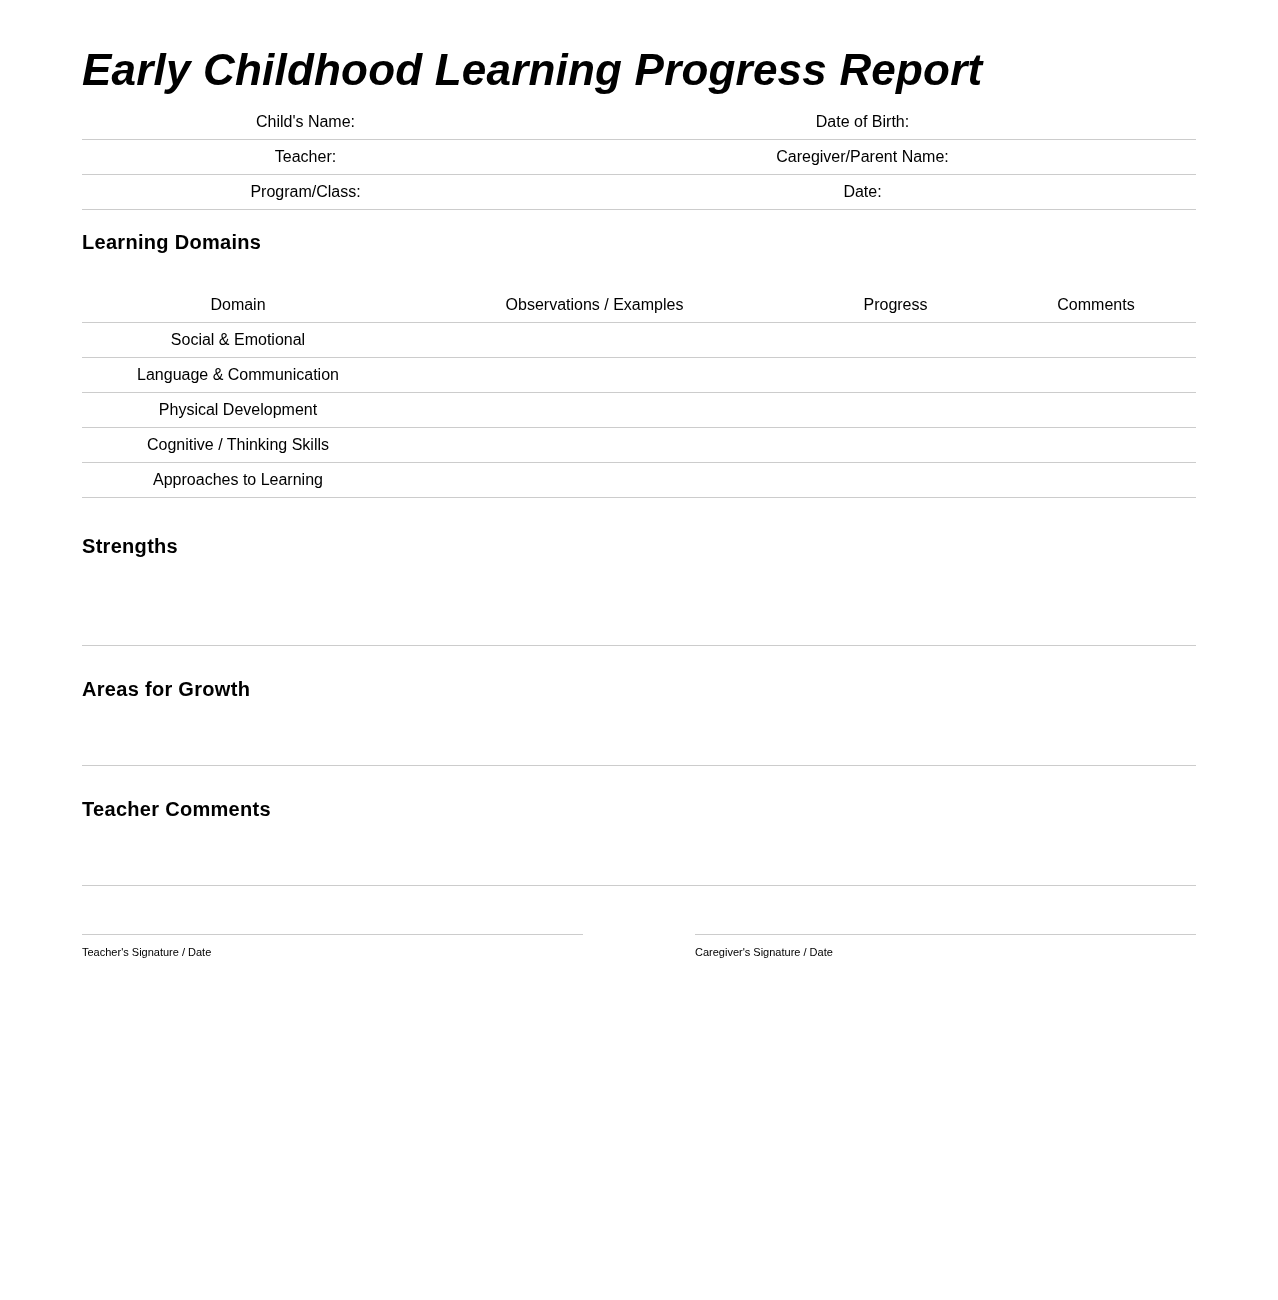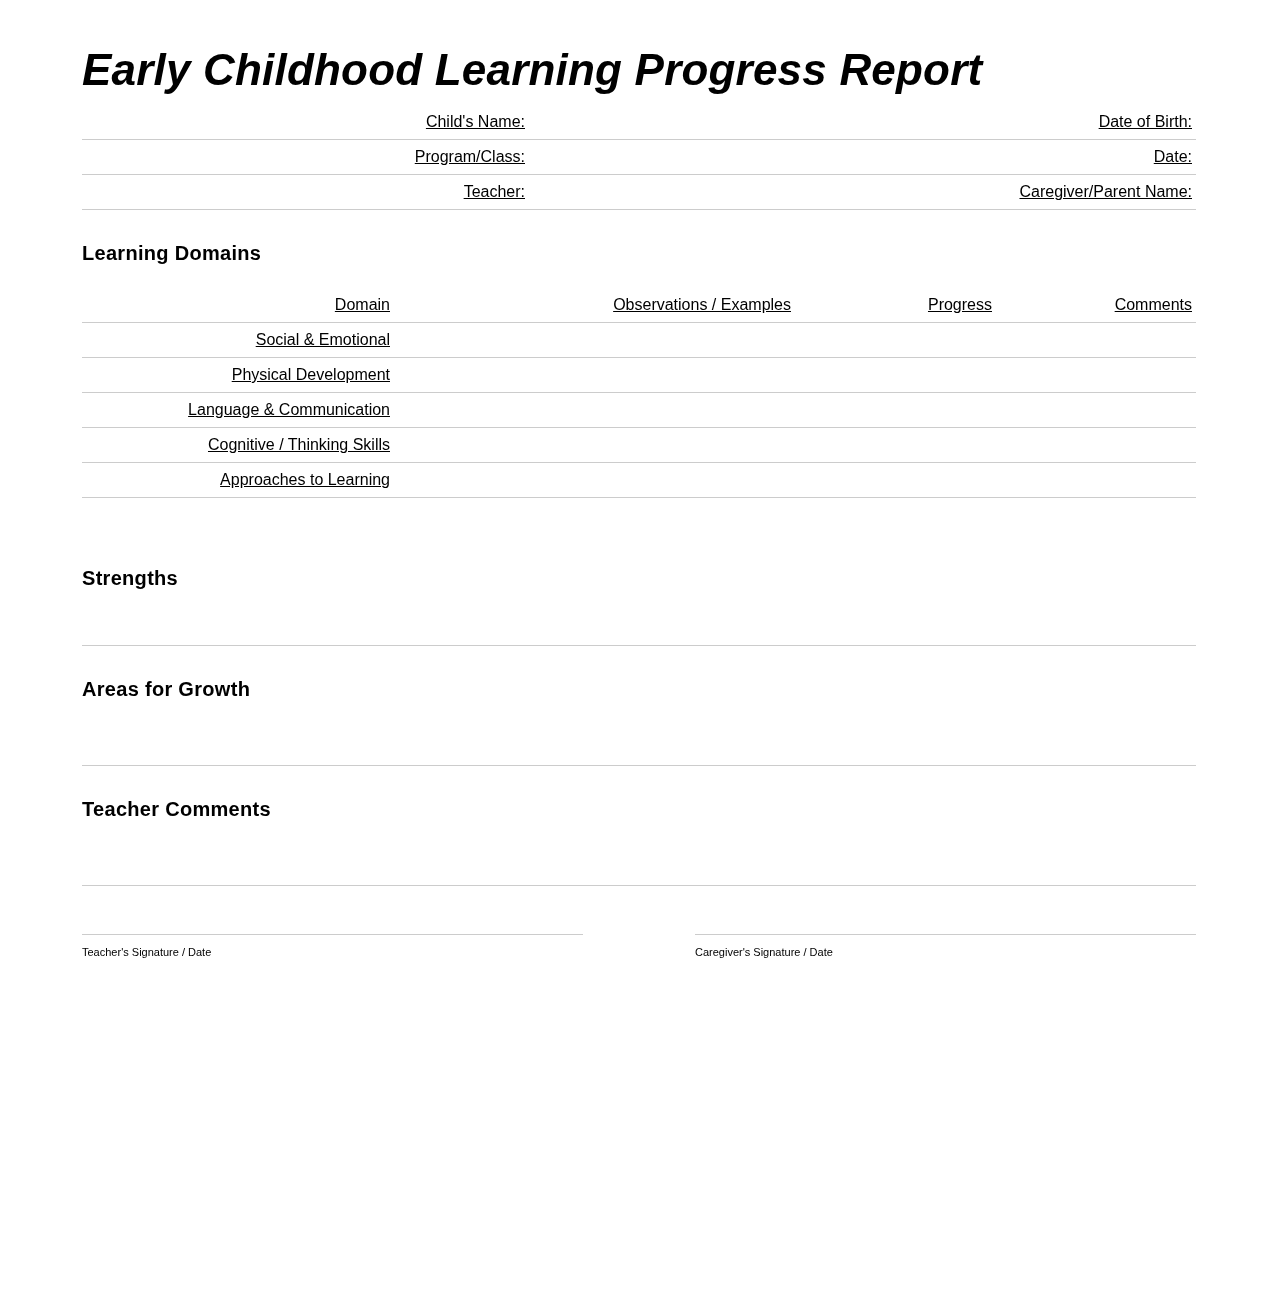--- a/index.html
+++ b/index.html
@@ -36,24 +36,23 @@
       border-collapse: collapse;
       width: 1114px;
       table-layout: fixed;
     }
     td, th {
       padding: 0 4px;
       height: 34px;
       border-bottom: 1px solid #cccccc;
       font-size: 16px;
       font-weight: normal;
-      text-align: right;
+      text-align: center;
       vertical-align: middle;
       white-space: nowrap;
-      text-decoration: underline;
     }
     .info-table {
       position: absolute;
       top: 105px;
       left: 0;
     }
     .info-table td { height: 34px; }
     .section-heading {
       position: absolute;
       left: 0;
@@ -104,31 +103,31 @@
     <colgroup>
       <col style="width:447px">
       <col style="width:667px">
     </colgroup>
     <tbody>
       <tr>
         <td>Child's Name:</td>
         <td>Date of Birth:</td>
       </tr>
       <tr>
+        <td>Teacher:</td>
+        <td>Caregiver/Parent Name:</td>
+      </tr>
+      <tr>
         <td>Program/Class:</td>
         <td>Date:</td>
-      </tr>
-      <tr>
-        <td>Teacher:</td>
-        <td>Caregiver/Parent Name:</td>
       </tr>
     </tbody>
   </table>
 
-  <h2 class="section-heading" style="top:241px">Learning Domains</h2>
+  <h2 class="section-heading" style="top:230px">Learning Domains</h2>
 
   <table class="domains-table">
     <colgroup>
       <col style="width:312px">
       <col style="width:401px">
       <col style="width:201px">
       <col style="width:200px">
     </colgroup>
     <thead>
       <tr>
@@ -139,47 +138,47 @@
       </tr>
     </thead>
     <tbody>
       <tr>
         <td>Social &amp; Emotional</td>
         <td></td>
         <td></td>
         <td></td>
       </tr>
       <tr>
-        <td>Physical Development</td>
+        <td>Language &amp; Communication</td>
         <td></td>
         <td></td>
         <td></td>
       </tr>
       <tr>
-        <td>Language &amp; Communication</td>
+        <td>Physical Development</td>
         <td></td>
         <td></td>
         <td></td>
       </tr>
       <tr>
         <td>Cognitive / Thinking Skills</td>
         <td></td>
         <td></td>
         <td></td>
       </tr>
       <tr>
         <td>Approaches to Learning</td>
         <td></td>
         <td></td>
         <td></td>
       </tr>
     </tbody>
   </table>
 
-  <h2 class="section-heading" style="top:566px">Strengths</h2>
+  <h2 class="section-heading" style="top:534px">Strengths</h2>
   <div class="write-area" style="top:605px"></div>
 
   <h2 class="section-heading" style="top:677px">Areas for Growth</h2>
   <div class="write-area" style="top:725px"></div>
 
   <h2 class="section-heading" style="top:797px">Teacher Comments</h2>
   <div class="write-area" style="top:845px"></div>
 
   <div class="sig-block" style="left:0">
     <div class="sig-line"></div>

